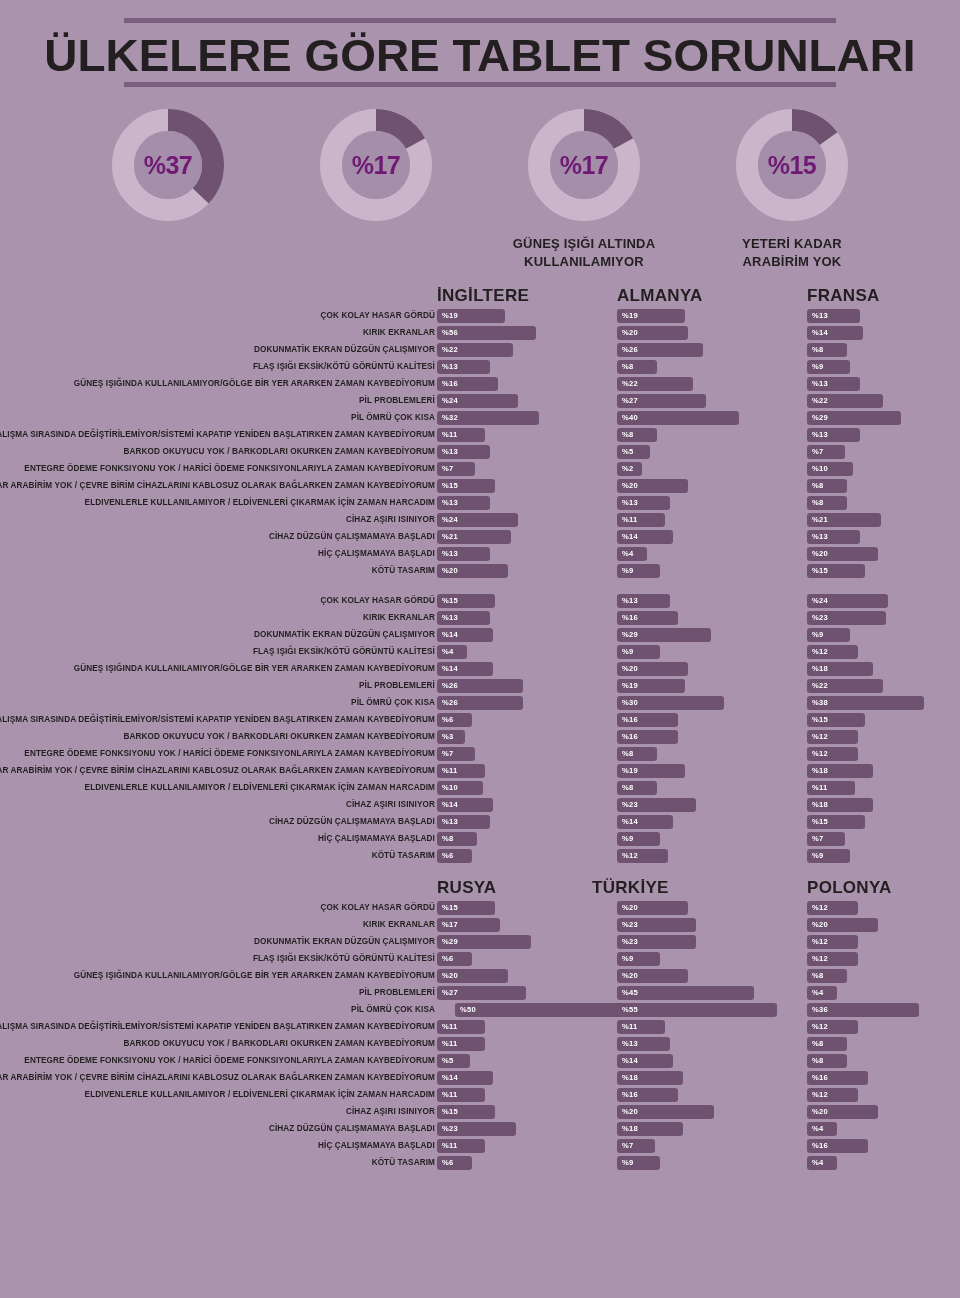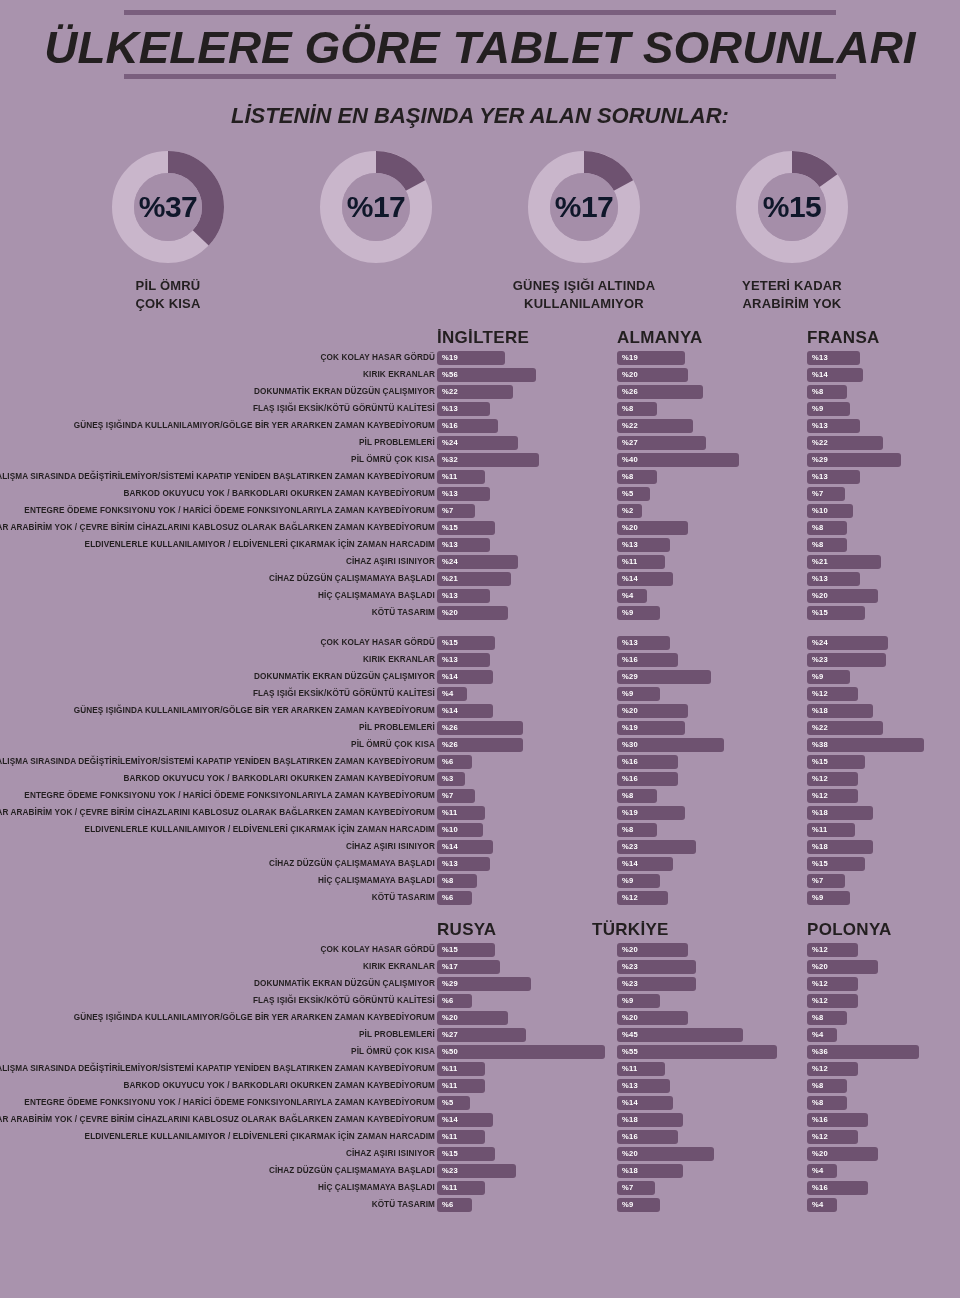--- a/index.html
+++ b/index.html
@@ -4,21 +4,21 @@
 <style>
   html,body{margin:0;padding:0;}
   body{
     width:960px;height:1298px;
     background:#a993ad;
     font-family:"Liberation Sans", sans-serif;
     overflow:hidden;
     position:relative;
   }
   
-  .header{ padding-top:10px; text-align:center;font-style:italic; }
+  .header{ padding-top:18px; text-align:center; }
   .rule{ height:5px; background:#7a5f7e; margin:0 auto; width:712px; }
   .rule.top{ margin-bottom:10px;}
   .rule.bot{ margin-top:4px;}
   .main-title{
     font-size:45px; font-weight:bold; color:#231f20;
     letter-spacing:0px; line-height:1.0; margin:0;
     transform:scaleX(1.02); white-space:nowrap;
   }
   .sub-title{
     margin-top:24px; font-size:22px; font-weight:bold; color:#231f20;
@@ -28,21 +28,21 @@
   .donut-row{
     margin-top:22px;
     display:flex; justify-content:center; align-items:flex-start;
   }
   .donut-cell{ width:208px; text-align:center; }
   .donut-wrap{ width:112px;height:112px;margin:0 auto;position:relative;}
   .donut-svg{ display:block; }
   .donut-val{
     position:absolute; left:0; top:0; width:112px; height:112px;
     display:flex; align-items:center; justify-content:center;
-    font-size:30px; font-weight:bold; color:#0f172a; letter-spacing:-0.5px;
+    font-size:25px; font-weight:bold; color:#701a75; letter-spacing:-0.5px;
   }
   .donut-label{
     margin-top:14px; font-size:13px; font-weight:bold; color:#231f20;
     line-height:1.42; letter-spacing:0.2px;
   }
   
   .section{ position:relative; margin-top:14px; }
   .sect-heads{ position:relative; height:22px; }
   .sect-head{
     position:absolute; font-size:17px; font-weight:bold; color:#231f20;
@@ -65,37 +65,32 @@
     letter-spacing:0.2px; overflow:hidden;
   }
 </style>
 </head>
 <body>
 
 <div class="header">
   <div class="rule top"></div>
   <h1 class="main-title">ÜLKELERE GÖRE TABLET SORUNLARI</h1>
   <div class="rule bot"></div>
-  <div class="sub-title">LİSTENİN EN BAŞINDA YER ALAN SORUNLAR:</div>
 </div>
 
 <div class="donut-row" id="donut-row">
     <div class="donut-cell">
       <div class="donut-wrap">
         <svg class="donut-svg" width="112" height="112" viewBox="0 0 112 112">
           <circle cx="56" cy="56" r="45" fill="none" stroke="#c9b6cb" stroke-width="22"></circle>
           <circle cx="56" cy="56" r="45" fill="none" stroke="#6e5270" stroke-width="22" stroke-dasharray="104.6150353645401 178.12830345854127" transform="rotate(-90 56 56)"></circle>
           <circle cx="56" cy="56" r="34" fill="#a58ea9"></circle>
         </svg>
         <div class="donut-val">%37</div>
       </div>
-      <div class="donut-label">
-        <div>PİL ÖMRÜ</div>
-        <div>ÇOK KISA</div>
-      </div>
     </div>
     <div class="donut-cell">
       <div class="donut-wrap">
         <svg class="donut-svg" width="112" height="112" viewBox="0 0 112 112">
           <circle cx="56" cy="56" r="45" fill="none" stroke="#c9b6cb" stroke-width="22"></circle>
           <circle cx="56" cy="56" r="45" fill="none" stroke="#6e5270" stroke-width="22" stroke-dasharray="48.06636759992384 234.67697122315755" transform="rotate(-90 56 56)"></circle>
           <circle cx="56" cy="56" r="34" fill="#a58ea9"></circle>
         </svg>
         <div class="donut-val">%17</div>
       </div>
@@ -369,26 +364,26 @@
         </div>
         <div class="row">
           <div class="row-label">GÜNEŞ IŞIĞINDA KULLANILAMIYOR/GÖLGE BİR YER ARARKEN ZAMAN KAYBEDİYORUM</div>
           <div class="bar" style="left: 437px; width: 71px;">%20</div>
           <div class="bar" style="left: 617px; width: 71px;">%20</div>
           <div class="bar" style="left: 807px; width: 40.4px;">%8</div>
         </div>
         <div class="row">
           <div class="row-label">PİL PROBLEMLERİ</div>
           <div class="bar" style="left: 437px; width: 88.85px;">%27</div>
-          <div class="bar" style="left: 617px; width: 126px;">%45</div>
+          <div class="bar" style="left: 617px; width: 137px;">%45</div>
           <div class="bar" style="left: 807px; width: 30.2px;">%4</div>
         </div>
         <div class="row">
           <div class="row-label">PİL ÖMRÜ ÇOK KISA</div>
-          <div class="bar" style="left: 437px; width: 168px;">%50</div>
+          <div class="bar" style="left: 455px; width: 168px;">%50</div>
           <div class="bar" style="left: 617px; width: 160.25px;">%55</div>
           <div class="bar" style="left: 807px; width: 111.8px;">%36</div>
         </div>
         <div class="row">
           <div class="row-label">PİL ÇALIŞMA SIRASINDA DEĞİŞTİRİLEMİYOR/SİSTEMİ KAPATIP YENİDEN BAŞLATIRKEN ZAMAN KAYBEDİYORUM</div>
           <div class="bar" style="left: 437px; width: 48.05px;">%11</div>
           <div class="bar" style="left: 617px; width: 48.05px;">%11</div>
           <div class="bar" style="left: 807px; width: 50.6px;">%12</div>
         </div>
         <div class="row">

